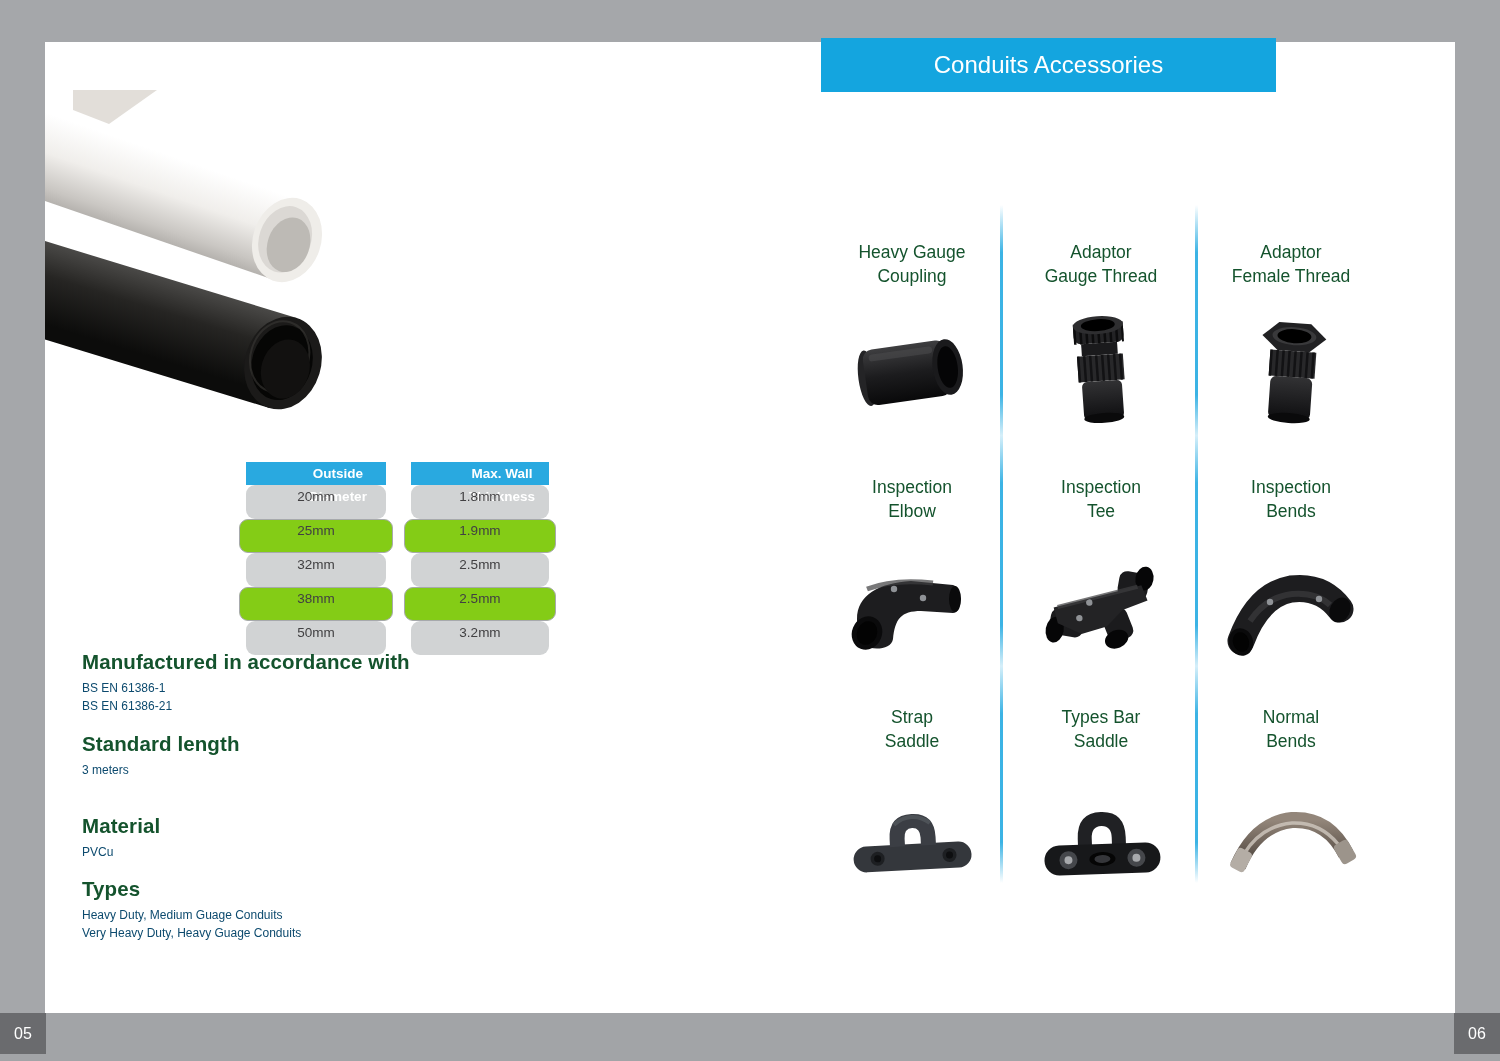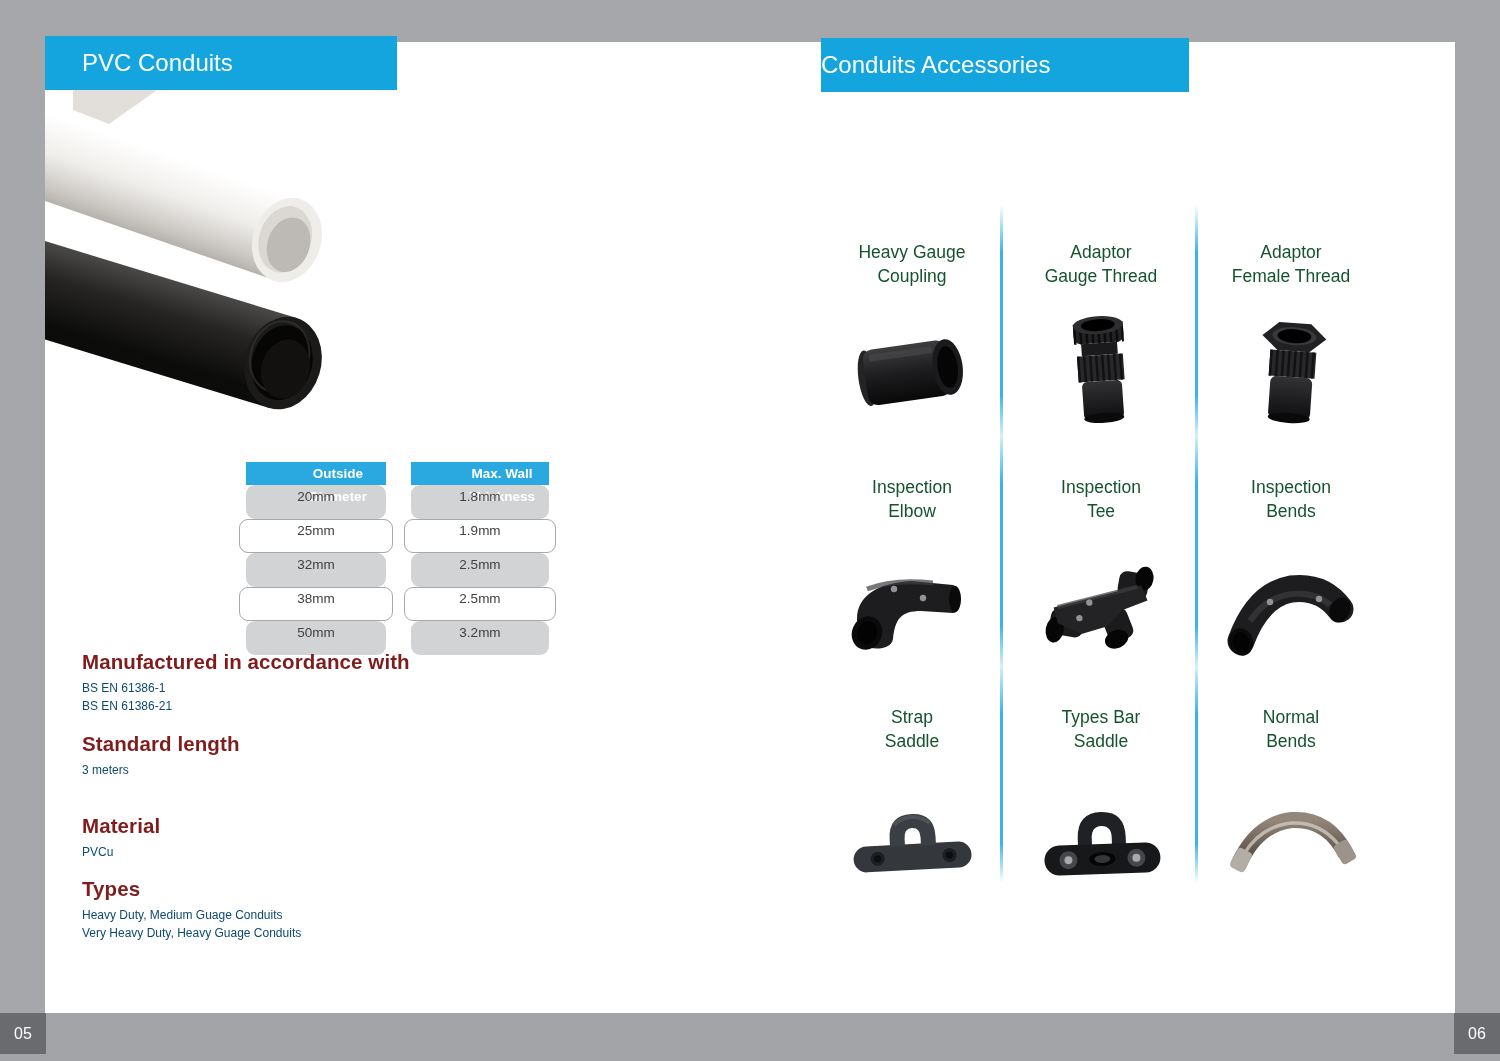--- a/index.html
+++ b/index.html
@@ -6,37 +6,37 @@
   html,body { width:1500px; height:1061px; }
   body { font-family:"Liberation Sans", sans-serif; background:#a5a7aa; position:relative; overflow:hidden; }
   .canvas { position:absolute; inset:0; width:1500px; height:1061px; }
 
   
   .sheet { position:absolute; left:45px; top:42px; width:1410px; height:971px; background:#ffffff; }
 
   
   .banner { position:absolute; height:54px; background:#14a5df; color:#ffffff; font-size:24px; display:flex; align-items:center; }
   .banner-left  { left:45px;  top:36px; width:352px; padding-left:37px; justify-content:flex-start; }
-  .banner-right { left:821px; top:38px; width:368px; }
+  .banner-right { left:821px; top:38px; width:455px; justify-content:center; }
 
   
   .pipes-photo { position:absolute; left:45px; top:88px; width:358px; height:362px; }
 
   
   .spec-table { position:absolute; top:462px; }
   .spec-table .spec-header { height:23px; line-height:23px; background:#29a9e0; color:#fff; font-weight:bold; font-size:13.5px; text-align:center;padding-left:44px; }
   .spec-row { height:34px; line-height:23px; text-align:center; font-size:13.5px; color:#414042;border-radius:9px; }
   .spec-row.gray  { background:#d1d3d4; }
-  .spec-row.white { background:#ffffff; border:1px solid #a7a9ac; width:calc(100% + 14px); margin-left:-7px; line-height:21px; }
+  .spec-row.white { background:#84cc16; border:1px solid #a7a9ac; width:calc(100% + 14px); margin-left:-7px; line-height:21px; }
   .tbl-od { left:246px; width:140px; }
   .tbl-wt { left:411px; width:138px; }
 
   
   .section { position:absolute; left:82px; }
-  .section h2 { font-size:20.5px; color:#7f1d1d; font-weight:bold; letter-spacing:0.1px; margin-bottom:5px; }
+  .section h2 { font-size:20.5px; color:#14532d; font-weight:bold; letter-spacing:0.1px; margin-bottom:5px; }
   .section .line { font-size:12px; color:#0c4a6e; line-height:18px; }
   .sec-0 { top:650px; } .sec-1 { top:732px; } .sec-2 { top:814px; } .sec-3 { top:877px; }
 
   
   .acc-cell { position:absolute; width:190px; text-align:center; }
   .acc-label { color:#14532d; font-size:17.5px; line-height:24px; }
   .acc-icon { margin-top:18px; height:130px; display:flex; align-items:center; justify-content:center; }
   .acc-icon svg { display:block; }
 
   .divider { position:absolute; top:205px; width:3px; height:678px;
@@ -52,23 +52,20 @@
   .page-num-left  { left:0; }
   .page-num-right { right:0; }
 </style>
 </head>
 <body>
 
 <div class="canvas">
 
   <div class="sheet"></div>
 
-  <div class="banner banner-left">
-    <span>PVC Conduits</span>
-  </div>
 
   <div class="banner banner-right">
     <span>Conduits Accessories</span>
   </div>
 
   <svg class="pipes-photo" viewBox="0 0 358 362">
     <defs>
       <linearGradient id="wb" x1="0" y1="0" x2="0" y2="1">
         <stop offset="0" stop-color="#ffffff"></stop>
           <stop offset="0.45" stop-color="#f0eeeb"></stop>

